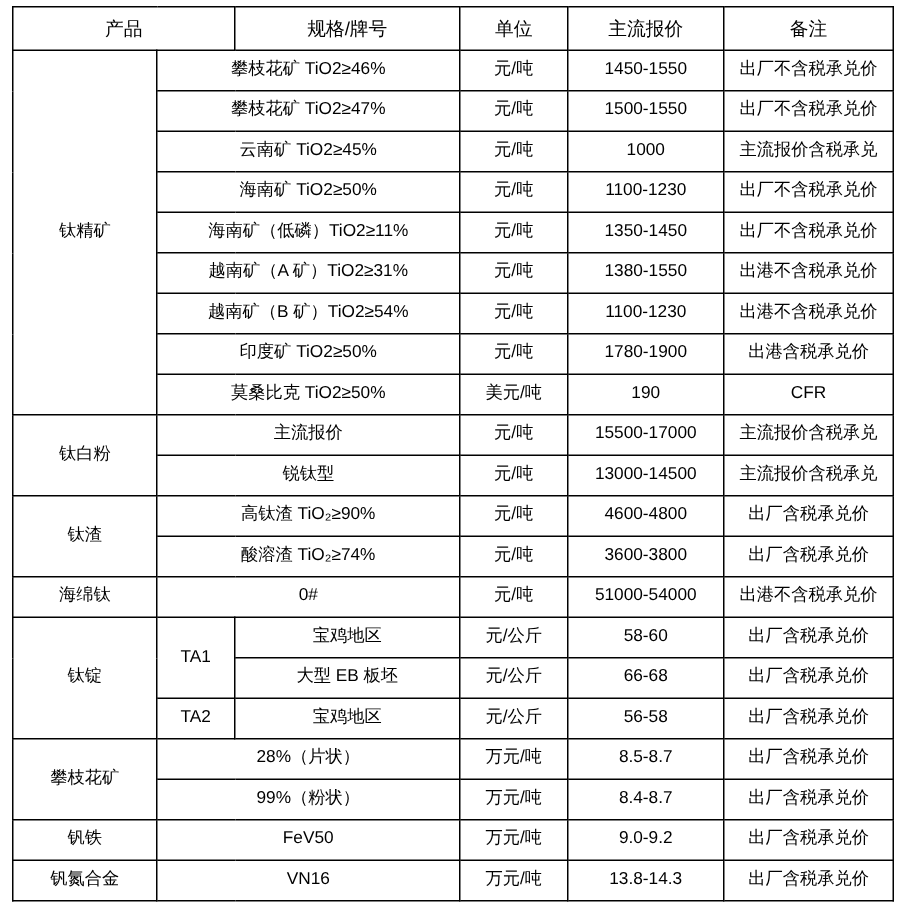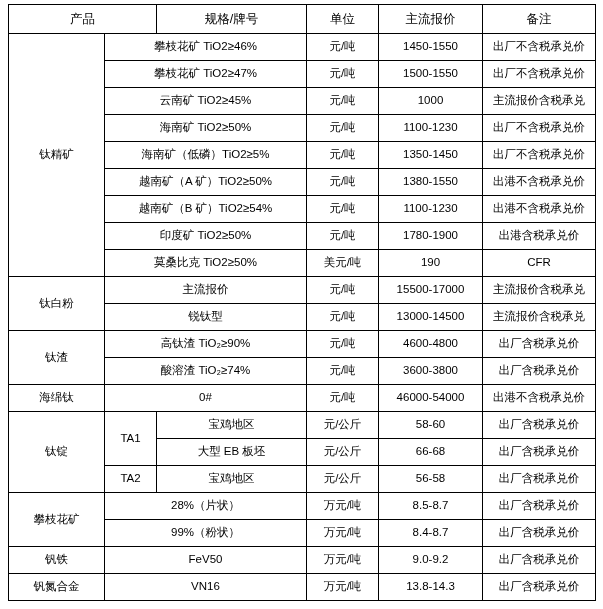--- a/index.html
+++ b/index.html
@@ -99,27 +99,27 @@
           <td>1000</td>
           <td class="note-cell">主流报价含税承兑</td>
         </tr>
         <tr>
           <td class="spec-cell" colspan="2">海南矿 TiO2≥50%</td>
           <td>元/吨</td>
           <td>1100-1230</td>
           <td class="note-cell">出厂不含税承兑价</td>
         </tr>
         <tr>
-          <td class="spec-cell" colspan="2">海南矿（低磷）TiO2≥5%</td>
+          <td class="spec-cell" colspan="2">海南矿（低磷）TiO2≥11%</td>
           <td>元/吨</td>
           <td>1350-1450</td>
           <td class="note-cell">出厂不含税承兑价</td>
         </tr>
         <tr>
-          <td class="spec-cell" colspan="2">越南矿（A 矿）TiO2≥50%</td>
+          <td class="spec-cell" colspan="2">越南矿（A 矿）TiO2≥31%</td>
           <td>元/吨</td>
           <td>1380-1550</td>
           <td class="note-cell">出港不含税承兑价</td>
         </tr>
         <tr>
           <td class="spec-cell" colspan="2">越南矿（B 矿）TiO2≥54%</td>
           <td>元/吨</td>
           <td>1100-1230</td>
           <td class="note-cell">出港不含税承兑价</td>
         </tr>
@@ -158,21 +158,21 @@
         <tr>
           <td class="spec-cell" colspan="2">酸溶渣 TiO₂≥74%</td>
           <td>元/吨</td>
           <td>3600-3800</td>
           <td class="note-cell">出厂含税承兑价</td>
         </tr>
         <tr>
           <td class="group-cell" rowspan="1">海绵钛</td>
           <td class="spec-cell" colspan="2">0#</td>
           <td>元/吨</td>
-          <td>46000-54000</td>
+          <td>51000-54000</td>
           <td class="note-cell">出港不含税承兑价</td>
         </tr>
         <tr>
           <td class="group-cell" rowspan="3">钛锭</td>
           <td rowspan="2">TA1</td>
           <td class="spec-cell">宝鸡地区</td>
           <td>元/公斤</td>
           <td>58-60</td>
           <td class="note-cell">出厂含税承兑价</td>
         </tr>

